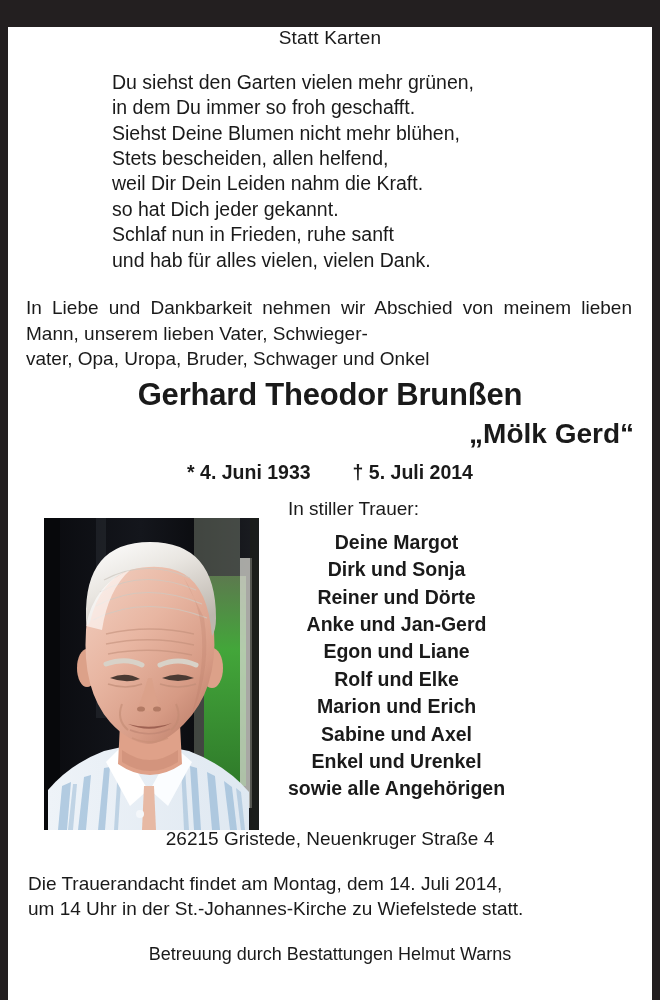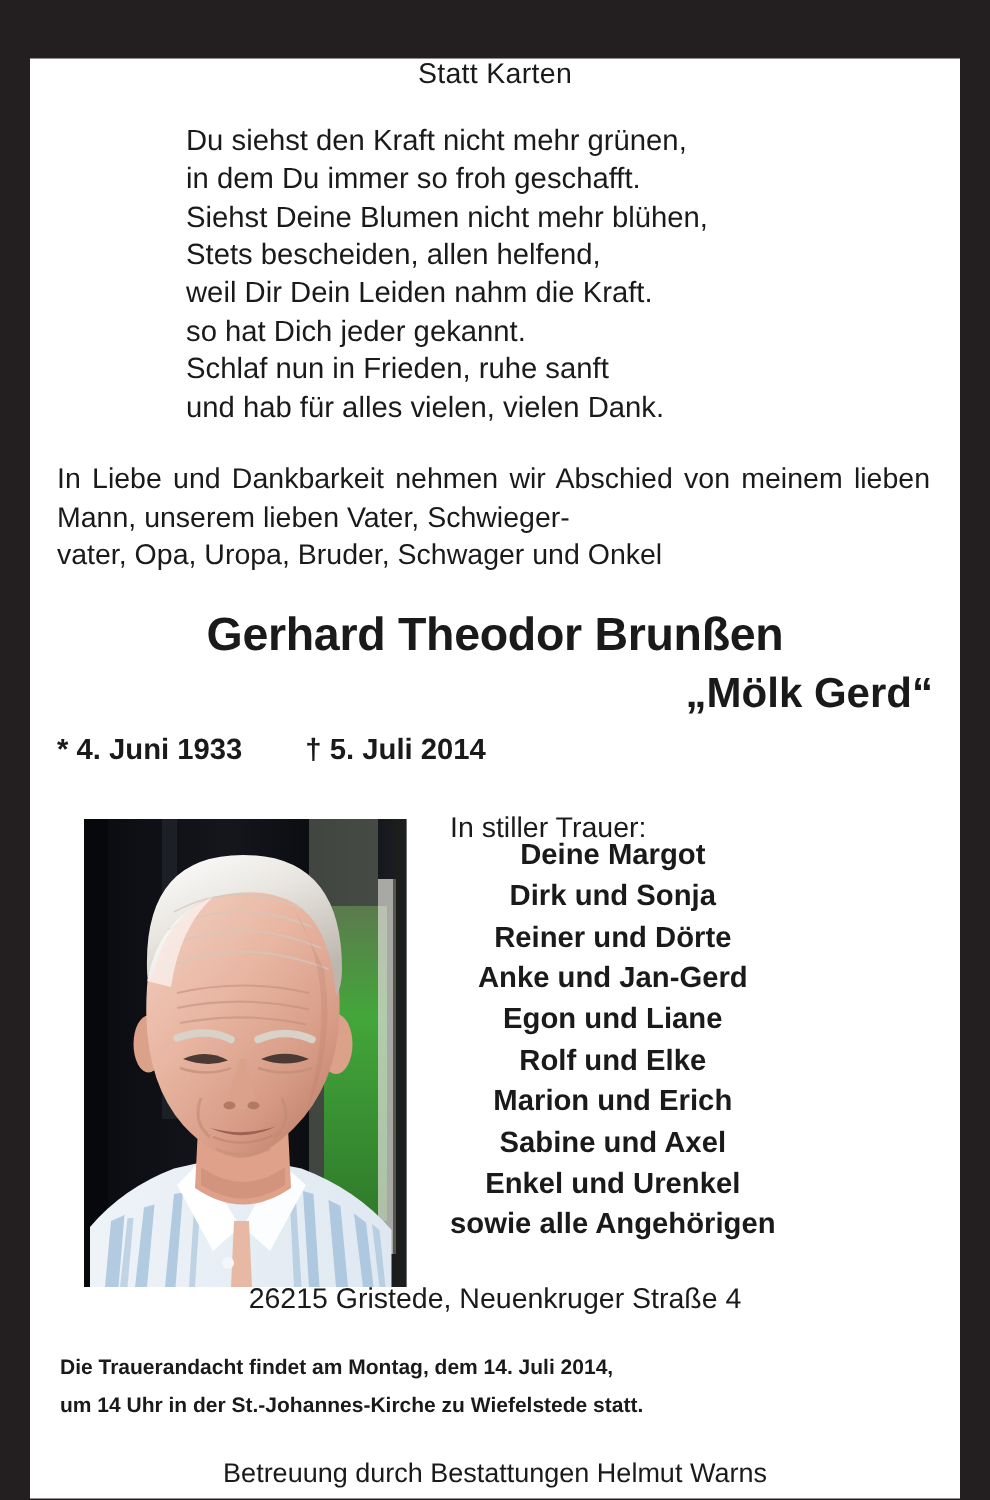--- a/index.html
+++ b/index.html
@@ -14,21 +14,21 @@
     color: #1a1a1a;
     overflow: hidden;
   }
 
   
   .notice {
     box-sizing: border-box;
     width: 660px;
     height: 1000px;
     background: #231f20;
-    padding: 20px;
+    padding: 8px;
   }
   .page {
     box-sizing: border-box;
     width: 100%;
     height: 100%;
     background: #ffffff;
     position: relative;
     padding: 0 18px;
   }
 
@@ -59,31 +59,32 @@
     text-align: justify;
     text-justify: inter-word;
   }
   .intro .last { display: block; }
 
   .deceased-name {
     text-align: center;
     font-weight: bold;
     font-size: 31px;
     line-height: 1.1;
-    margin: 22px 0 0 0;
+    margin: 6px 0 0 0;
     letter-spacing: -0.2px;
   }
   .nickname {
     text-align: right;
     font-weight: bold;
     font-size: 28px;
     line-height: 1.15;
     margin: 6px 0 0 0;
   }
   .dates {
+    text-align: center;
     font-weight: bold;
     font-size: 19.5px;
     margin: 11px 0 0 0;
   }
   .dates .birth { margin-right: 42px; }
 
   
   .middle {
     position: relative;
     margin-top: 14px;
@@ -97,21 +98,21 @@
     width: 215px;
     height: 312px;
     overflow: hidden;
     background: #0b0c10;
   }
   .photo svg { display: block; width: 100%; height: 100%; }
 
   .mourn-head {
     position: absolute;
     left: 262px;
-    top: 16px;
+    top: 0;
     font-size: 19px;
     font-weight: 400;
     line-height: 1.2;
   }
   .mourn-list {
     position: absolute;
     left: 262px;
     top: 31px;
     font-size: 19.5px;
     font-weight: bold;
@@ -121,44 +122,43 @@
 
   
   .address {
     text-align: center;
     font-size: 19px;
     margin: 0;
     line-height: 1.2;
   }
   .service {
     margin: 20px 2px 0 2px;
-    font-size: 14px;
+    font-size: 19px;
     line-height: 25.5px;
     text-align: justify;
     text-justify: inter-word;
-    font-weight: bold;
   }
   .service .l2 { display: block; }
   .provider {
     text-align: center;
     font-size: 18px;
     margin: 22px 0 0 0;
     line-height: 1.2;
   }
 </style>
 </head>
 <body>
 
 <div class="notice">
   <div class="page">
 
     <div class="statt-karten">Statt Karten</div>
 
     <div class="poem">
-      <div class="line">Du siehst den Kraft nicht mehr grünen,</div>
+      <div class="line">Du siehst den Garten vielen mehr grünen,</div>
       <div class="line">in dem Du immer so froh geschafft.</div>
       <div class="line">Siehst Deine Blumen nicht mehr blühen,</div>
       <div class="line">Stets bescheiden, allen helfend,</div>
       <div class="line">weil Dir Dein Leiden nahm die Kraft.</div>
       <div class="line">so hat Dich jeder gekannt.</div>
       <div class="line">Schlaf nun in Frieden, ruhe sanft</div>
       <div class="line">und hab für alles vielen, vielen Dank.</div>
     </div>
 
     <div class="intro"><span>In Liebe und Dankbarkeit nehmen wir Abschied von meinem lieben Mann, unserem lieben Vater, Schwieger-</span><span class="last">vater, Opa, Uropa, Bruder, Schwager und Onkel</span></div>

